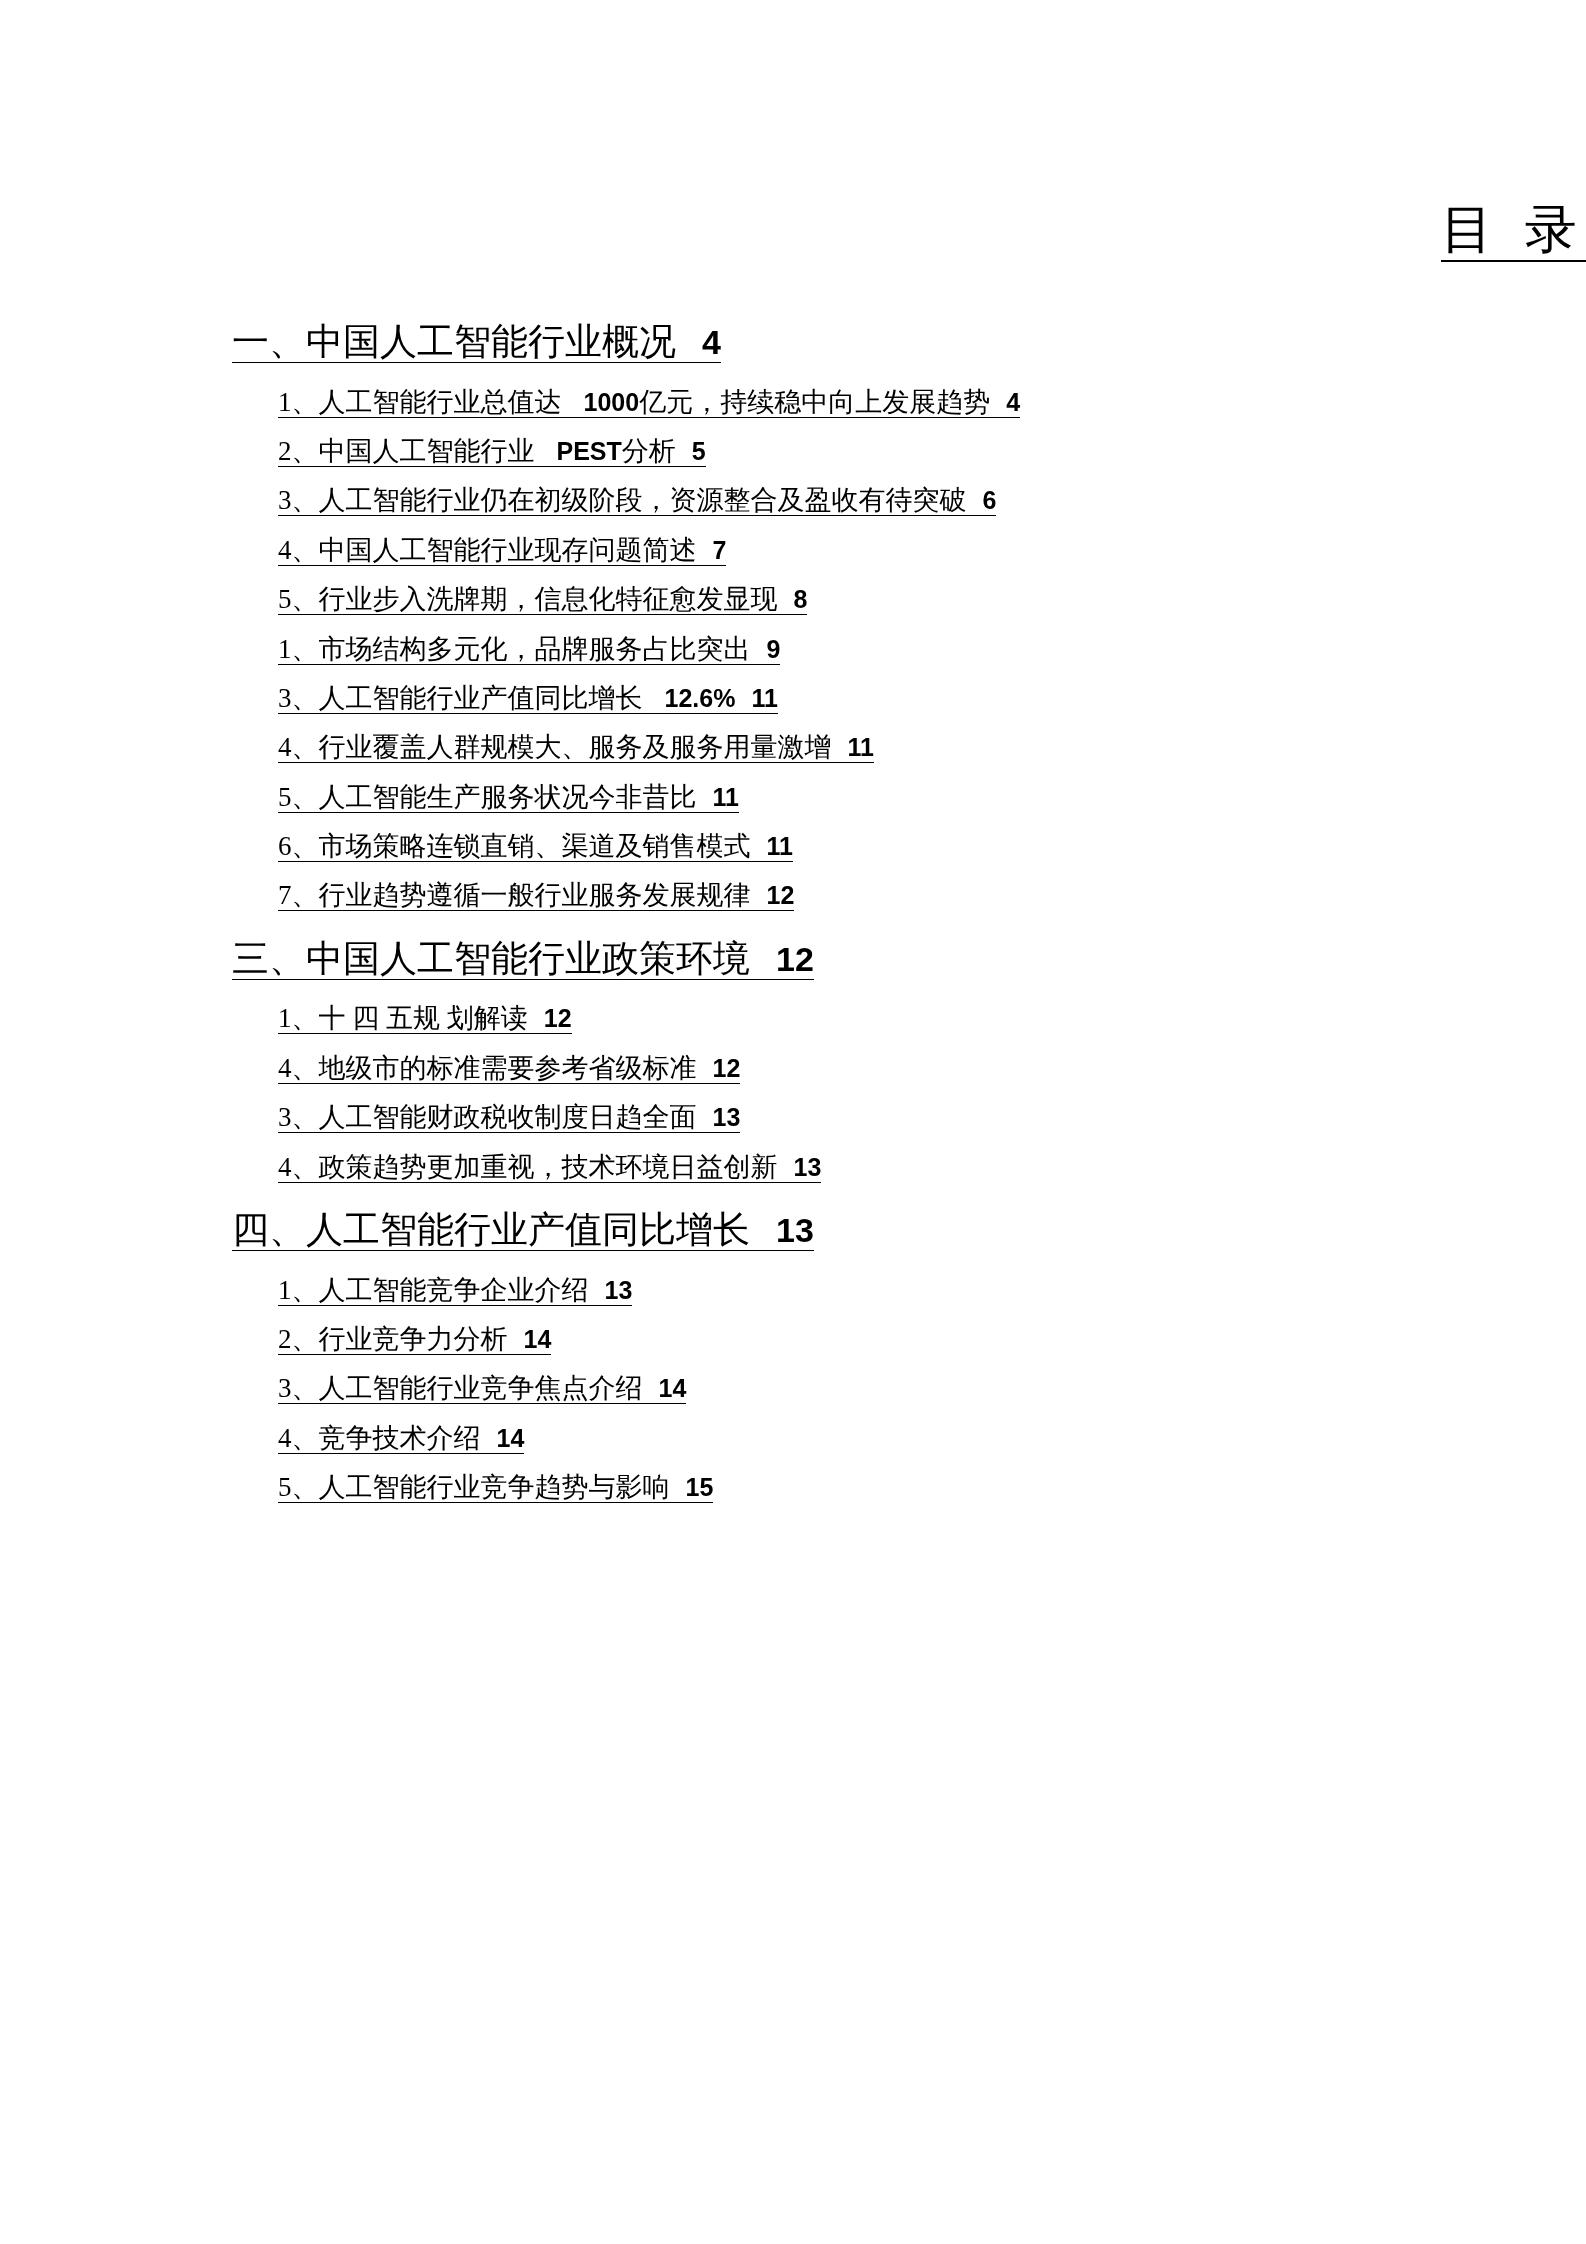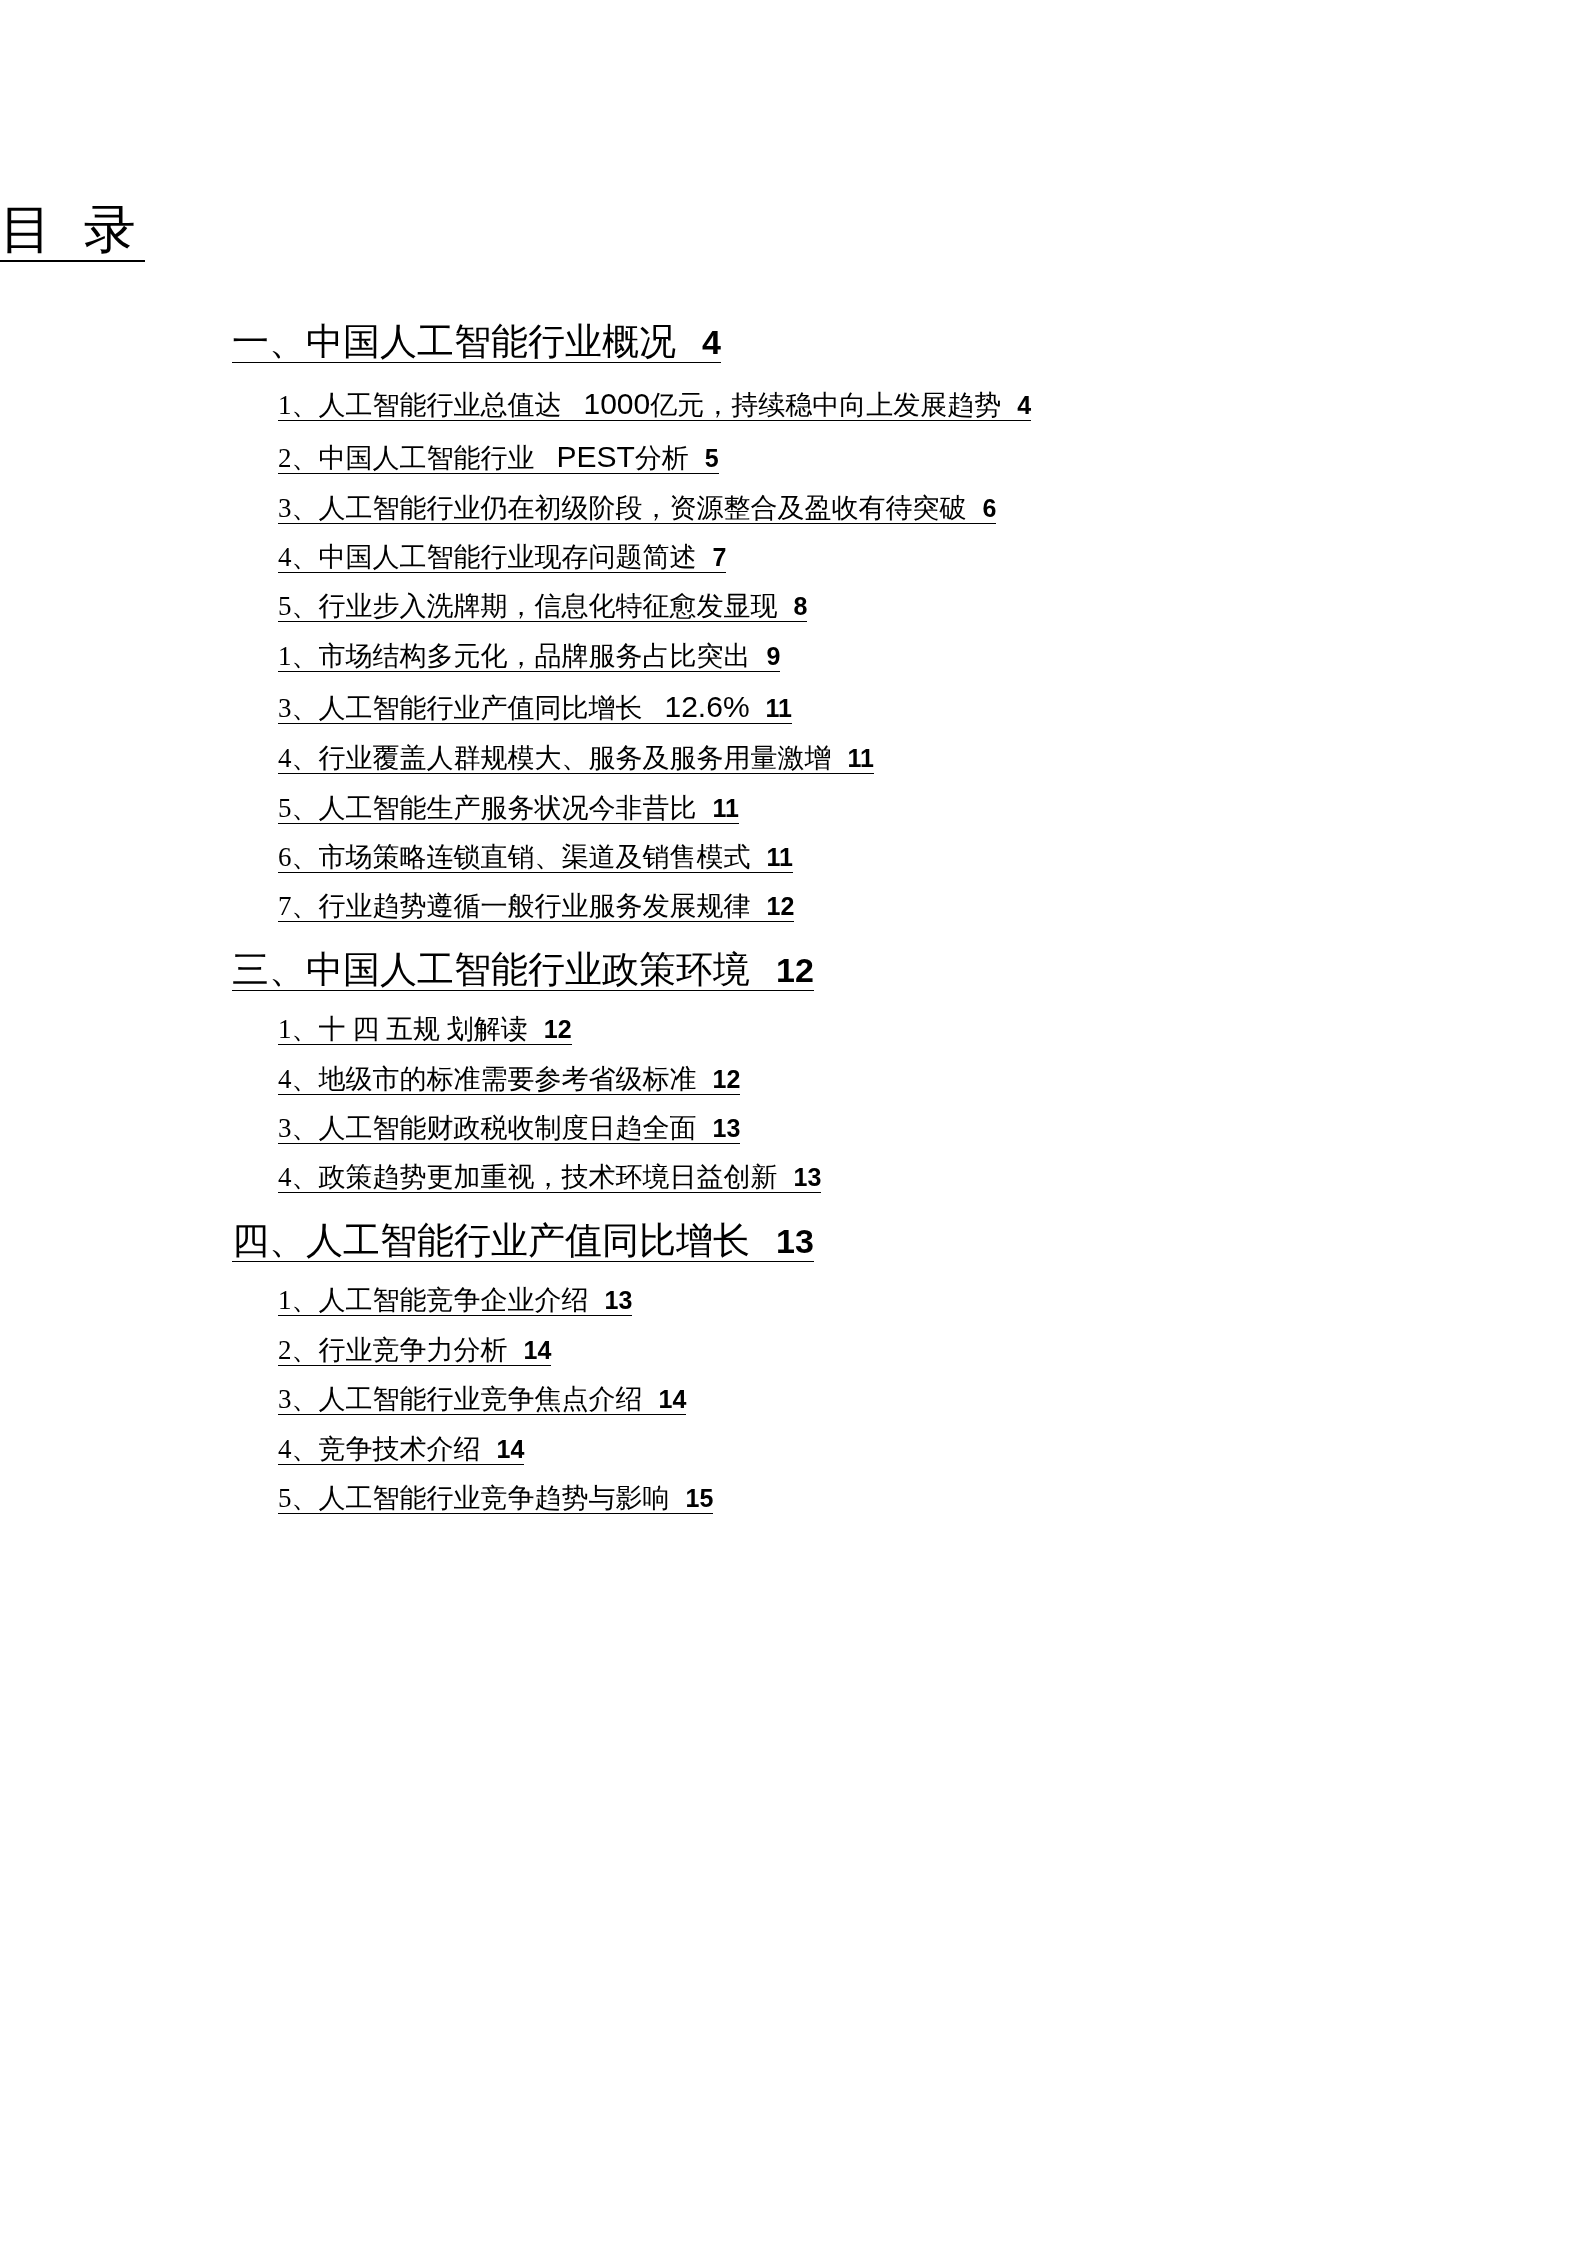--- a/index.html
+++ b/index.html
@@ -16,21 +16,21 @@
     overflow: hidden;
   }
   .page {
     width: 1586px;
     height: 2244px;
     box-sizing: border-box;
     padding: 0;
     position: relative;
   }
   .toc-title {
-    text-align: left;
+    text-align: right;
     font-size: 52px;
     letter-spacing: 0.18em;
     margin-top: 195px;
     margin-bottom: 56px;
     font-family: "Liberation Serif", "DejaVu Serif", serif;
     font-weight: 400;
   }
   .toc-title span {
     border-bottom: 2px solid #000;
     padding-bottom: 2px;
@@ -78,22 +78,22 @@
     line-height: 1.2;
   }
   .lvl2 .pg {
     font-family: "Liberation Sans", sans-serif;
     font-weight: bold;
     font-size: 25px;
     padding-left: 16px;
   }
   .lvl2 .lat {
     font-family: "Liberation Sans", sans-serif;
-    font-weight: normal;
-    font-size: 30px;
+    font-weight: bold;
+    font-size: 25px;
   }
   .gap-s { padding-left: 10px; }
   .gap-m { padding-left: 22px; }
   .gap-l { padding-left: 40px; }
   .gap-xl { padding-left: 56px; }
 </style>
 </head>
 <body>
 
 <div class="page">

